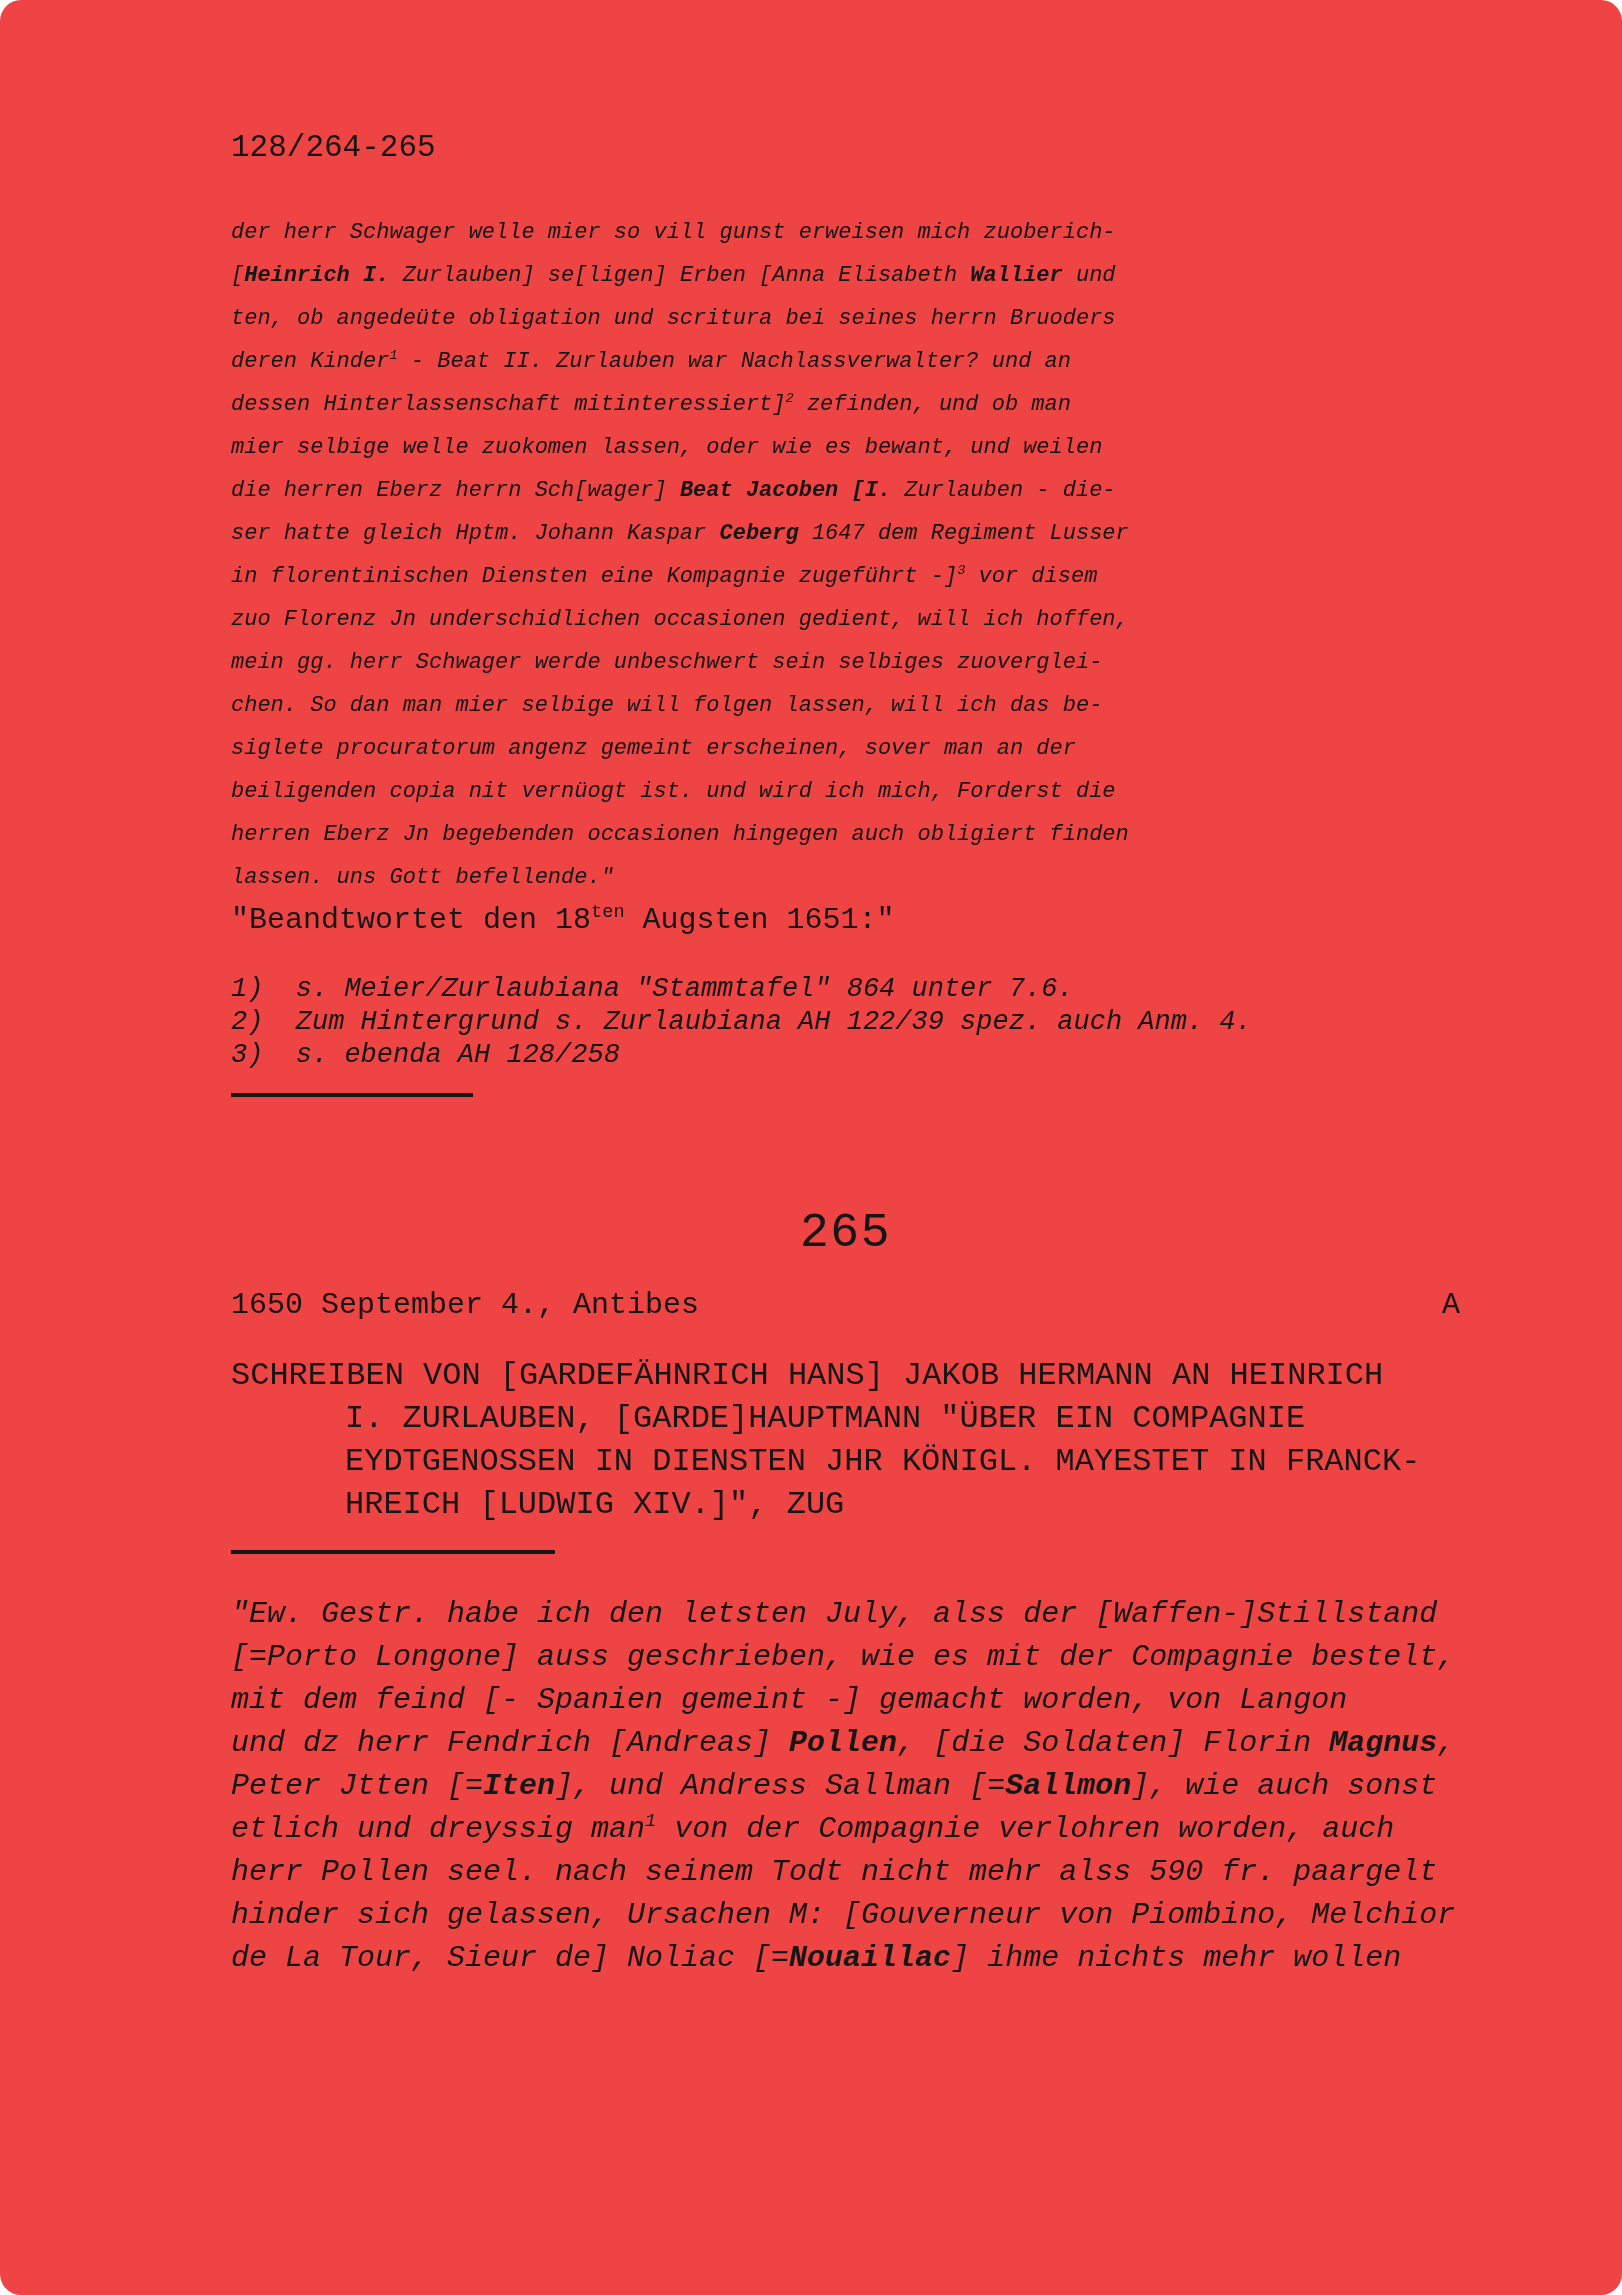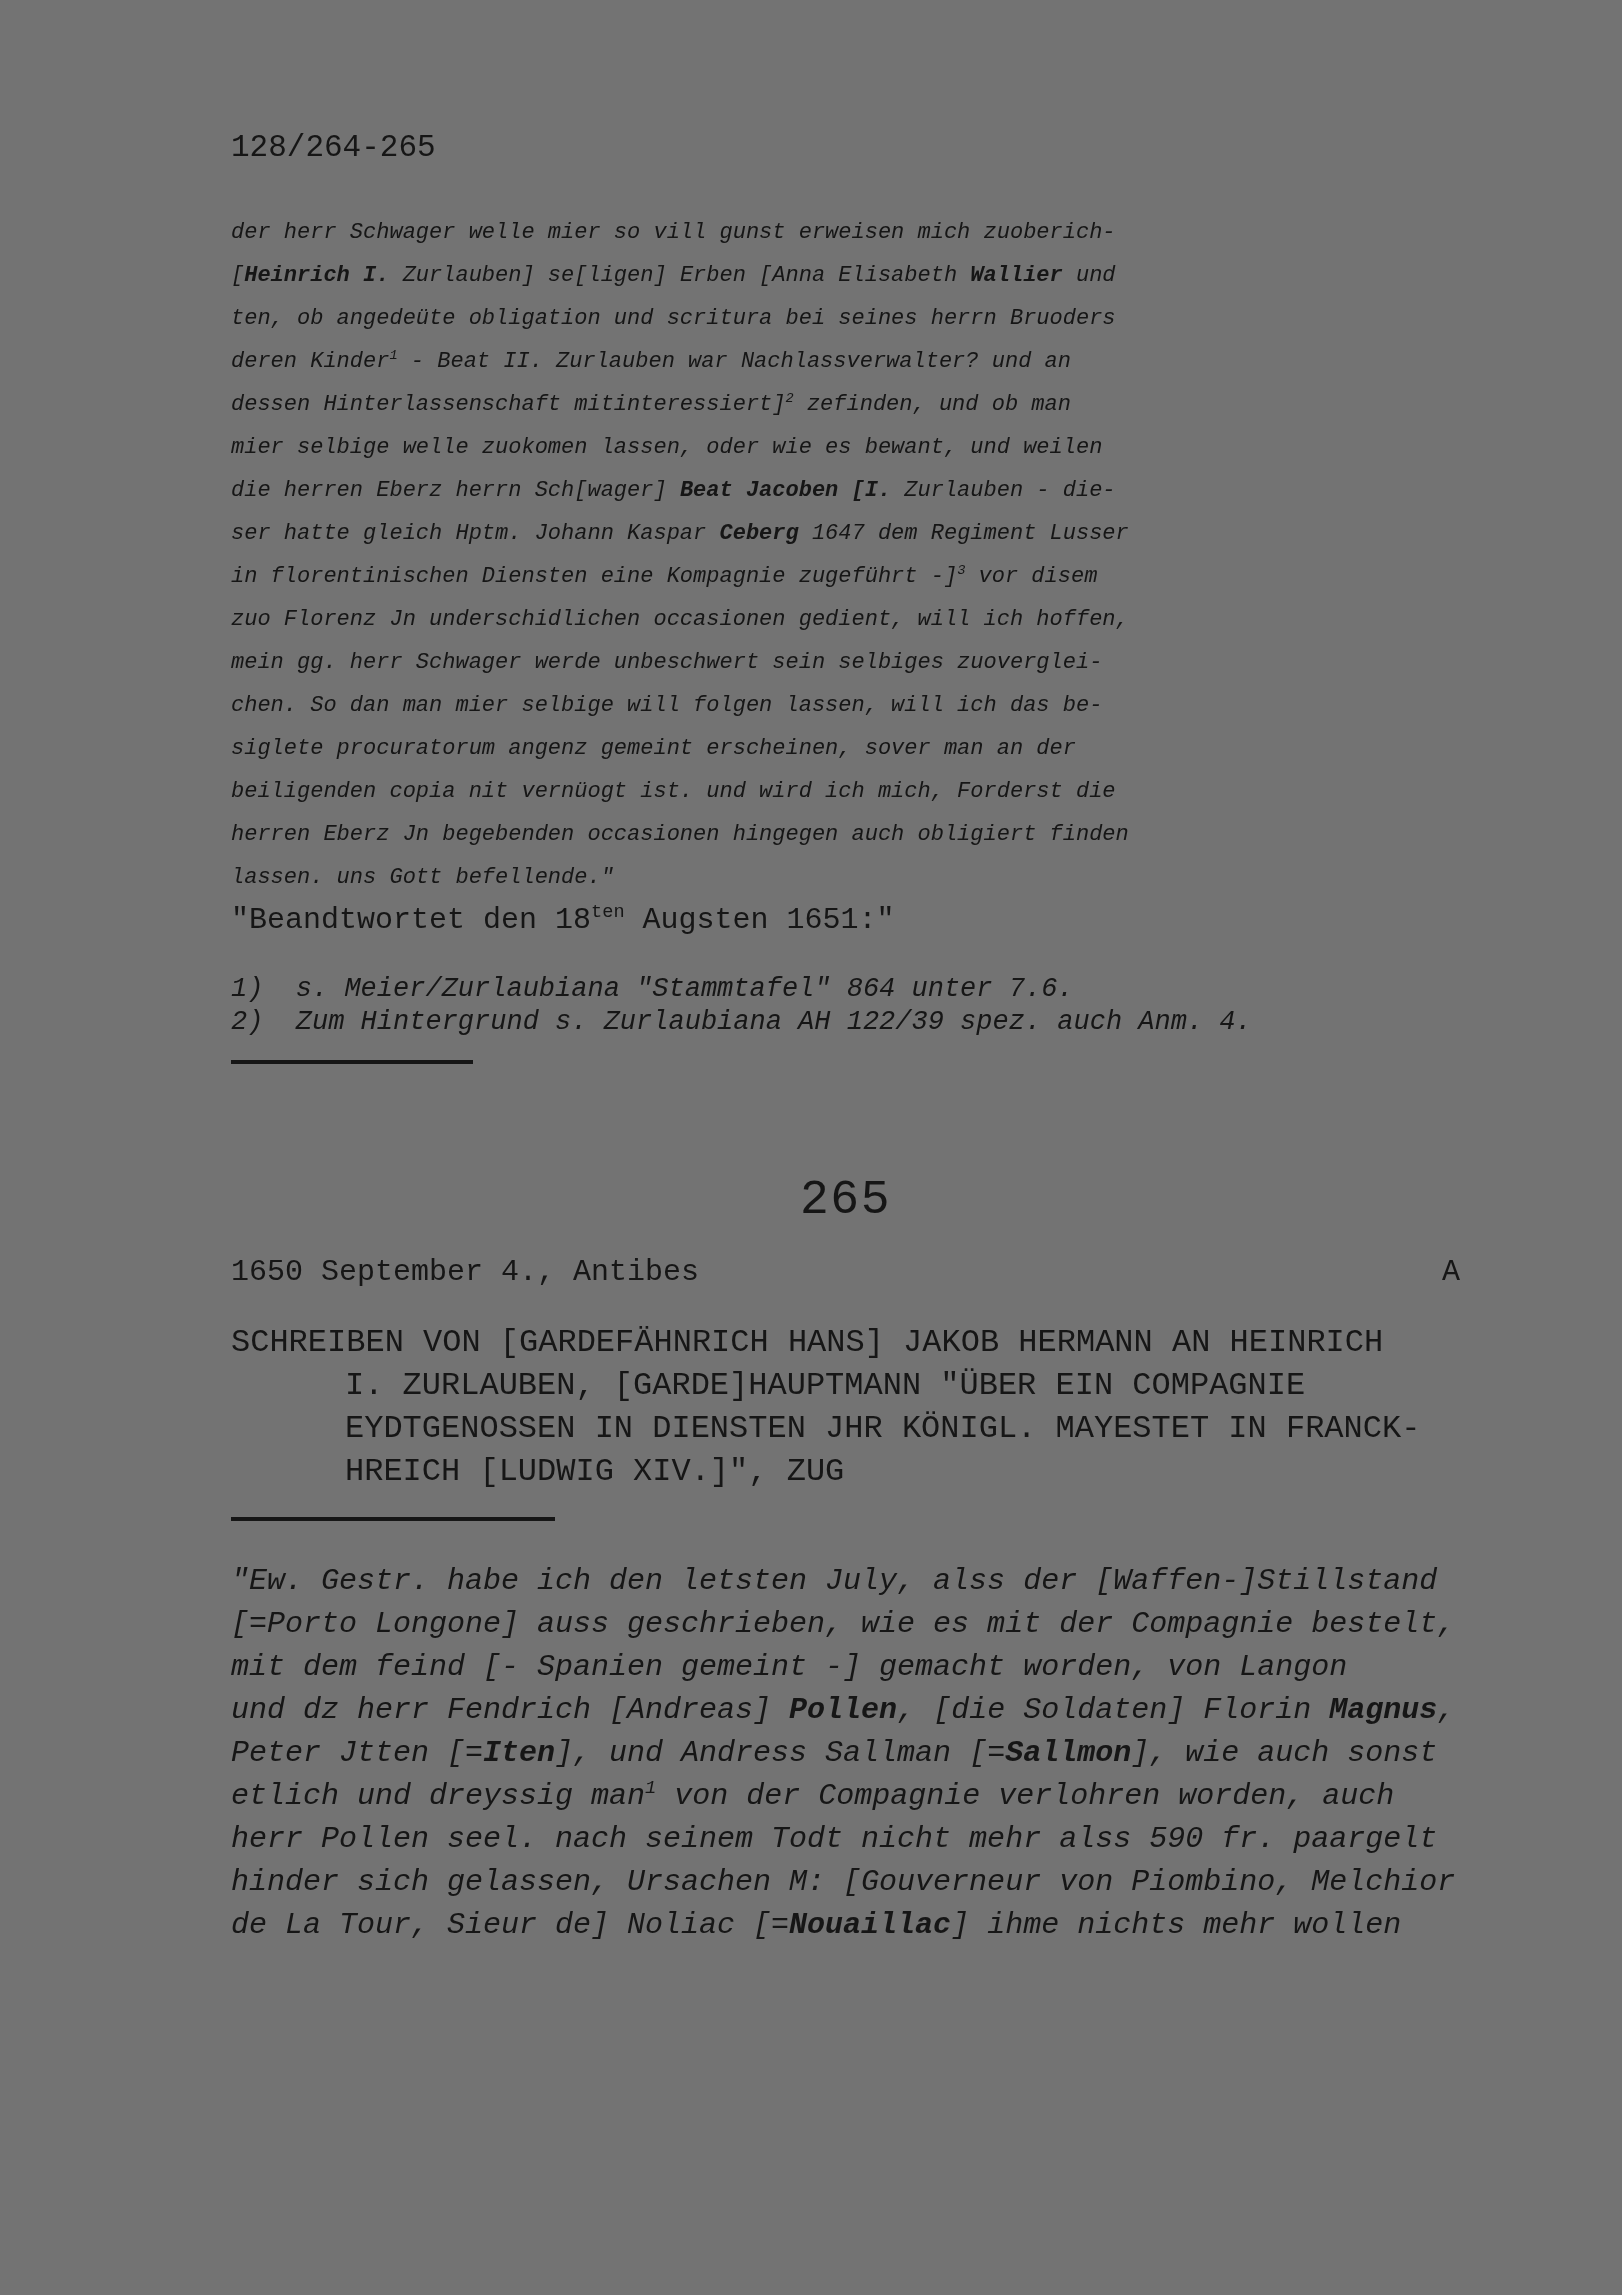--- a/index.html
+++ b/index.html
@@ -1,22 +1,23 @@
 <!DOCTYPE html>
 <html style="font-size:13px"><head>
 <meta charset="utf-8">
 <style>
   html,body{margin:0;padding:0;background:#ffffff;}
   .page{
     position:relative;
     width:1622px;height:2295px;
-    background:#737373;
+    background:#ef4444;
     color:#161616;
     font-family:"Liberation Mono","DejaVu Sans Mono",monospace;
     overflow:hidden;
+    border-radius:21px;
   }
   .content{
     position:absolute;
     left:231px;top:130px;
     width:1229px;
   }
   .line{white-space:pre;}
   sup{font-size:62%;vertical-align:super;line-height:0;}
   b{font-weight:bold;}
 
@@ -94,20 +95,21 @@
         <div class="line">lassen. uns Gott befellende."</div>
       </div>
 
     <div class="answer-note">
         <div class="line">"Beandtwortet den 18<sup>ten</sup> Augsten 1651:"</div>
       </div>
 
     <div class="footnotes">
         <div class="line">1)  s. Meier/Zurlaubiana "Stammtafel" 864 unter 7.6.</div>
         <div class="line">2)  Zum Hintergrund s. Zurlaubiana AH 122/39 spez. auch Anm. 4.</div>
+        <div class="line">3)  s. ebenda AH 128/258</div>
       </div>
 
     <hr class="rule rule-1">
 
 
     <div class="entry-number">265</div>
 
     <div class="date-row">
       <span>1650 September 4., Antibes</span>
       <span>A</span>

